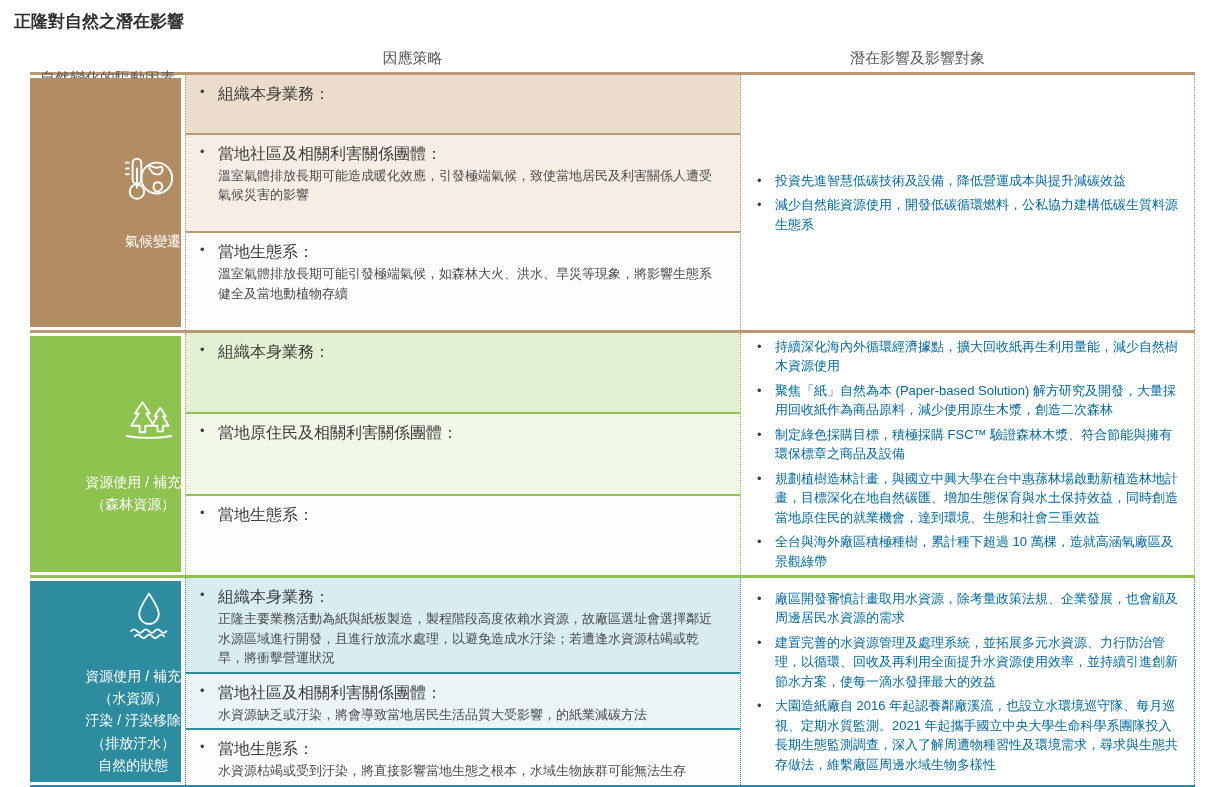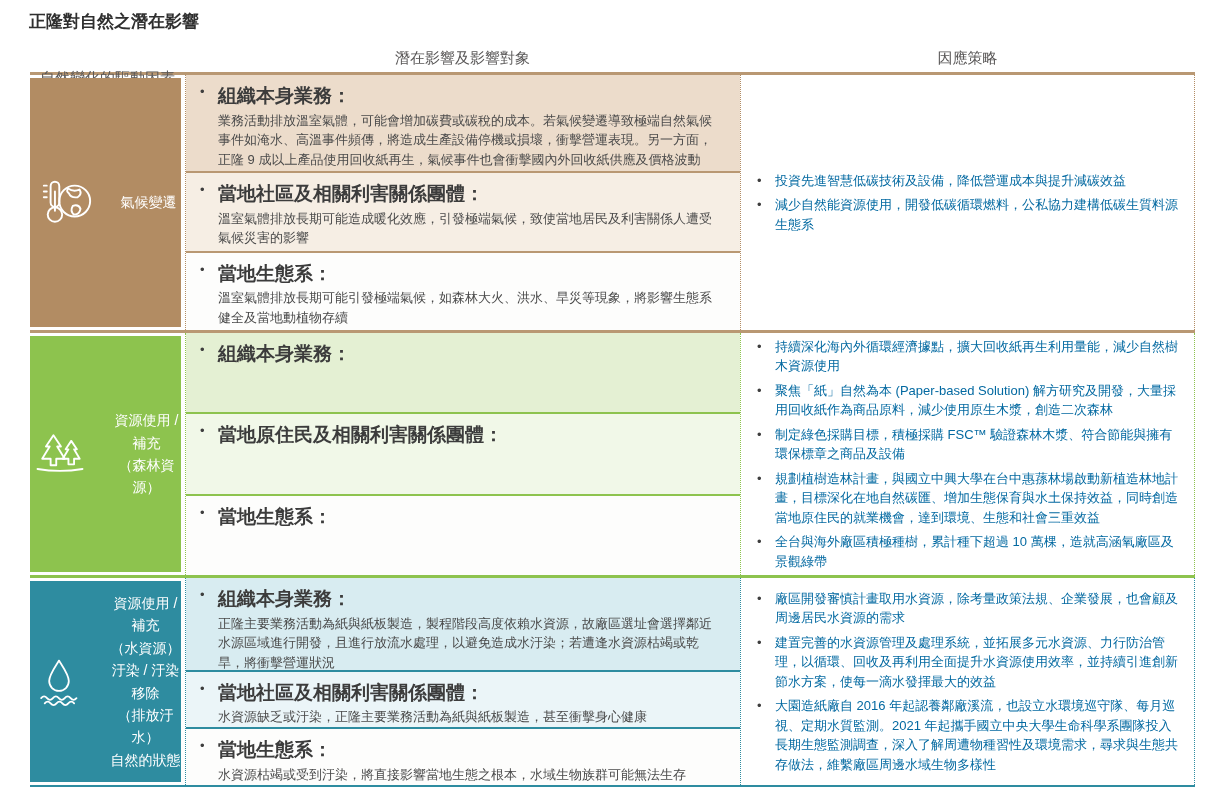--- a/index.html
+++ b/index.html
@@ -1,59 +1,59 @@
 <!DOCTYPE html>
 <html><head>
 <meta charset="utf-8">
 <style>
   html,body{margin:0;padding:0;width:1210px;height:787px;overflow:hidden;background:#fff;
     font-family:"Liberation Sans","DejaVu Sans",sans-serif;}
   .page{width:1210px;height:787px;position:relative;}
-  .doc-title{padding:12px 0 0 14px;font-size:17px;font-weight:bold;color:#2f2f2f;height:20px;line-height:20px;margin-left:15px;}
+  .doc-title{padding:12px 0 0 14px;font-size:17px;font-weight:bold;color:#2f2f2f;height:20px;line-height:20px;}
   .col-headers{display:flex;margin:16px 15px 4px 30px;height:20px;}
   .col-h{font-size:15px;color:#595757;text-align:center;line-height:20px;}
   .col-h.c1{width:155px;margin-top:20px;}
   .col-h.c2{width:555px;}
   .col-h.c3{width:455px;}
   .nature-table{width:1165px;margin-left:30px;border-top:3px solid #b99873;}
   .t-row{display:flex;box-sizing:border-box;}
   .t-row.r-climate{--c:#b28c63;--line:#b99873;--bg1:#ecdccb;--bg2:#f6eee4;height:258px;}
   .t-row.r-forest {--c:#8dc34e;--line:#8dc34e;--bg1:#e4f0d3;--bg2:#f1f8e8;height:245px;}
   .t-row.r-water  {--c:#2e8ca0;--line:#2e8ca0;--bg1:#d8ecf1;--bg2:#ebf5f8;height:210px;}
   .t-row{border-bottom:3px solid var(--line);}
   .driver-cell{width:155px;box-sizing:border-box;padding:3px 4px 3px 0;flex:none;}
-  .driver-block{background:var(--c);height:100%;display:flex;flex-direction:row;align-items:center;justify-content:center;gap:22px;color:#fff;}
+  .driver-block{background:var(--c);height:100%;display:flex;flex-direction:column;align-items:flex-end;justify-content:center;gap:22px;color:#fff;}
   .driver-label{font-size:14px;line-height:1.6;text-align:center;}
   .impacts-cell{width:555px;box-sizing:border-box;flex:none;display:flex;flex-direction:column;border-left:1px dotted var(--c);}
   .impact-section{flex:1 1 auto;min-height:0;overflow:hidden;box-sizing:border-box;padding:7px 16px 4px 14px;}
   .impact-section.s1{background:var(--bg1);}
   .impact-section.s2{background:var(--bg2);}
   .impact-section.s3{background:#fdfdfc;}
   .impact-section + .impact-section{border-top:2px solid var(--line);}
   .strategies-cell{flex:1;box-sizing:border-box;background:#fff;border-left:1px dotted var(--c);border-right:1px dotted var(--c);
     display:flex;flex-direction:column;justify-content:center;gap:5px;padding:8px 16px 8px 16px;}
   .bullet-item{display:flex;gap:8px;}
   .bullet-mark{flex:none;width:10px;color:#3e3e3e;font-size:13px;line-height:1.5;}
   .impact-text{flex:1;}
-  .impact-heading{font-size:19px;font-weight:bold;color:#3c3c3c;line-height:1.5;}
+  .impact-heading{font-size:16px;font-weight:normal;color:#3c3c3c;line-height:1.5;}
   .impact-body{font-size:13px;color:#4a4a4a;line-height:1.5;}
   .strategy-text{font-size:13px;color:#0369a1;line-height:1.5;flex:1;}
   .icon-box{width:64px;height:56px;display:flex;align-items:center;justify-content:center;}
   .icon-box svg{stroke:#fff;fill:none;stroke-width:2;stroke-linecap:round;stroke-linejoin:round;}
 </style>
 </head>
 <body>
 
 <div class="page">
   <div class="doc-title">正隆對自然之潛在影響</div>
 
   <div class="col-headers">
     <div class="col-h c1">自然變化的驅動因素</div>
+    <div class="col-h c3">因應策略</div>
     <div class="col-h c2">潛在影響及影響對象</div>
-    <div class="col-h c3">因應策略</div>
   </div>
 
   <div class="nature-table">
 
     <div class="t-row r-climate">
       <div class="driver-cell">
         <div class="driver-block">
           <div class="icon-box">
             <svg viewBox="0 0 64 56" width="62" height="54">
               <circle cx="40" cy="26" r="16"></circle>
@@ -71,21 +71,20 @@
             <div>氣候變遷</div>
           </div>
         </div>
       </div>
       <div class="impacts-cell">
         <div class="impact-section s1">
           <div class="bullet-item">
             <span class="bullet-mark">•</span>
             <div class="impact-text">
               <div class="impact-heading">組織本身業務：</div>
-              <div class="impact-body">業務活動排放溫室氣體，可能會增加碳費或碳稅的成本。若氣候變遷導致極端自然氣候事件如淹水、高溫事件頻傳，將造成生產設備停機或損壞，衝擊營運表現。另一方面，正隆 9 成以上產品使用回收紙再生，氣候事件也會衝擊國內外回收紙供應及價格波動</div>
             </div>
           </div>
         </div>
         <div class="impact-section s2">
           <div class="bullet-item">
             <span class="bullet-mark">•</span>
             <div class="impact-text">
               <div class="impact-heading">當地社區及相關利害關係團體：</div>
               <div class="impact-body">溫室氣體排放長期可能造成暖化效應，引發極端氣候，致使當地居民及利害關係人遭受氣候災害的影響</div>
             </div>
@@ -206,21 +205,21 @@
               <div class="impact-heading">組織本身業務：</div>
               <div class="impact-body">正隆主要業務活動為紙與紙板製造，製程階段高度依賴水資源，故廠區選址會選擇鄰近水源區域進行開發，且進行放流水處理，以避免造成水汙染；若遭逢水資源枯竭或乾旱，將衝擊營運狀況</div>
             </div>
           </div>
         </div>
         <div class="impact-section s2">
           <div class="bullet-item">
             <span class="bullet-mark">•</span>
             <div class="impact-text">
               <div class="impact-heading">當地社區及相關利害關係團體：</div>
-              <div class="impact-body">水資源缺乏或汙染，正隆主要業務活動為紙與紙板製造，甚至衝擊身心健康</div>
+              <div class="impact-body">水資源缺乏或汙染，將會導致當地居民生活品質大受影響，的紙業減碳方法</div>
             </div>
           </div>
         </div>
         <div class="impact-section s3">
           <div class="bullet-item">
             <span class="bullet-mark">•</span>
             <div class="impact-text">
               <div class="impact-heading">當地生態系：</div>
               <div class="impact-body">水資源枯竭或受到汙染，將直接影響當地生態之根本，水域生物族群可能無法生存</div>
             </div>

